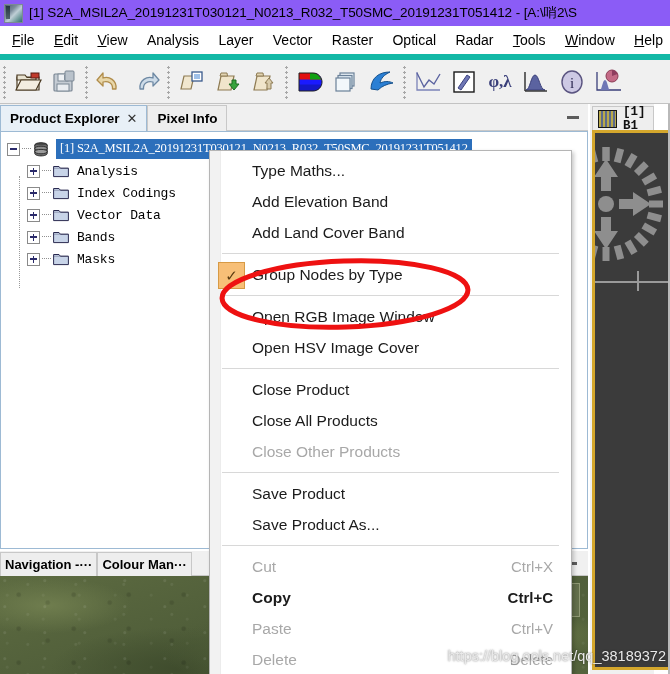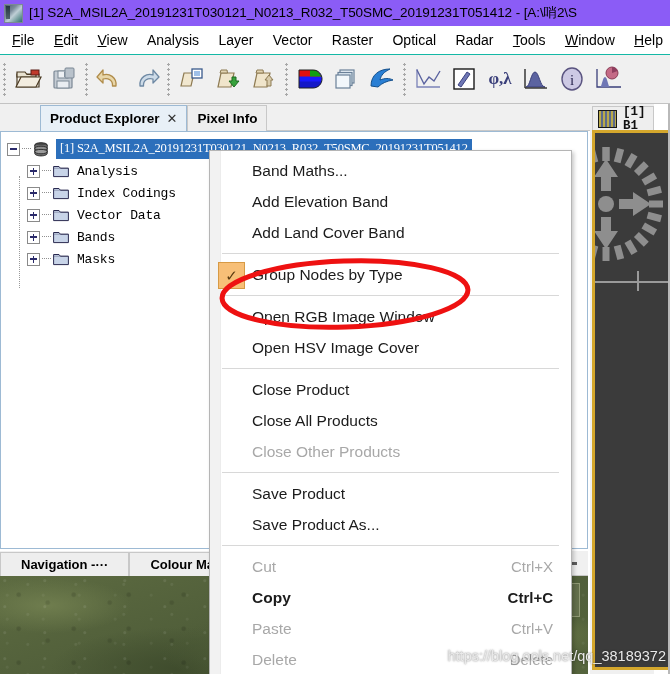--- a/index.html
+++ b/index.html
@@ -38,42 +38,42 @@
     justify-content:space-between;
   }
   .menu-item{
     font-size:14px;color:#000;padding:2px 7px;cursor:default;white-space:nowrap;
   }
   .menu-item .mn{text-decoration:underline;}
 
   
   .toolbar{
     position:absolute;left:0;top:54px;width:670px;height:50px;
-    background:#f0f0f0;border-top:1px solid #14b8a6;border-bottom:1px solid #c3c3c3;
+    background:#f0f0f0;border-top:6px solid #14b8a6;border-bottom:1px solid #c3c3c3;
     display:flex;align-items:center;box-sizing:border-box;
   }
   .grip{
     width:3px;height:34px;margin:0 4px 0 3px;flex:none;
     background-image:radial-gradient(circle,#9a9a9a 1px,transparent 1.2px);
     background-size:3px 5px;opacity:.85;
   }
   .tbtn{
     width:36px;height:40px;flex:none;display:flex;align-items:center;justify-content:center;
     cursor:default;
   }
   .tbtn svg{display:block;}
 
   
   .left-dock{
     position:absolute;left:0;top:104px;width:588px;height:445px;
     background:#f0f0f0;box-sizing:border-box;
   }
   .tabrow{
     position:absolute;left:0;top:0;width:588px;height:27px;
-    background:#f0f0f0;display:flex;align-items:flex-end;padding-left:40px;
+    background:#f0f0f0;display:flex;align-items:flex-end;
   }
   .tab{
     height:26px;display:flex;align-items:center;gap:7px;
     padding:0 9px;font-size:13.5px;font-weight:bold;color:#000;
     background:#eeeeee;border:1px solid #c8c8c8;border-bottom:none;
     box-sizing:border-box;cursor:default;
   }
   .tab.active{background:#e8f0f7;border-color:#9dbad4;}
   .tab .tclose{font-size:13px;font-weight:normal;color:#333;}
   .tabrow-filler{
@@ -127,21 +127,21 @@
 
   
   .bottom-dock{
     position:absolute;left:0;top:551px;width:588px;height:123px;
     background:#f0f0f0;box-sizing:border-box;
   }
   .btabrow{
     position:absolute;left:0;top:0;width:588px;height:25px;display:flex;align-items:flex-end;
   }
   .btab{
-    height:24px;display:flex;align-items:center;padding:0 20px;
+    height:24px;display:flex;align-items:center;padding:0 4px;
     font-size:13px;font-weight:bold;color:#000;background:#eeeeee;
     border:1px solid #c8c8c8;border-bottom:none;box-sizing:border-box;cursor:default;
   }
   .btab.active{background:#eeeeee;}
   .btabrow-filler{flex:1;height:24px;border-bottom:1px solid #c8c8c8;}
   .bmin{
     position:absolute;right:6px;top:3px;width:22px;height:18px;
     display:flex;align-items:center;justify-content:center;cursor:default;
   }
   .bmin i{display:block;width:12px;height:3px;background:#5c5c5c;}
@@ -632,21 +632,21 @@
       <div class="hline"></div>
       <div class="htick"></div>
     </div>
   </div>
   <div class="right-edge"></div>
 
   <div class="ctxmenu">
     <div class="ctxgutter"></div>
 
     <div class="mi">
-      <span>Band Maths...</span>
+      <span>Type Maths...</span>
     </div>
     <div class="mi">
       <span>Add Elevation Band</span>
     </div>
     <div class="mi">
       <span>Add Land Cover Band</span>
     </div>
 
     <div class="misep"></div>
 

